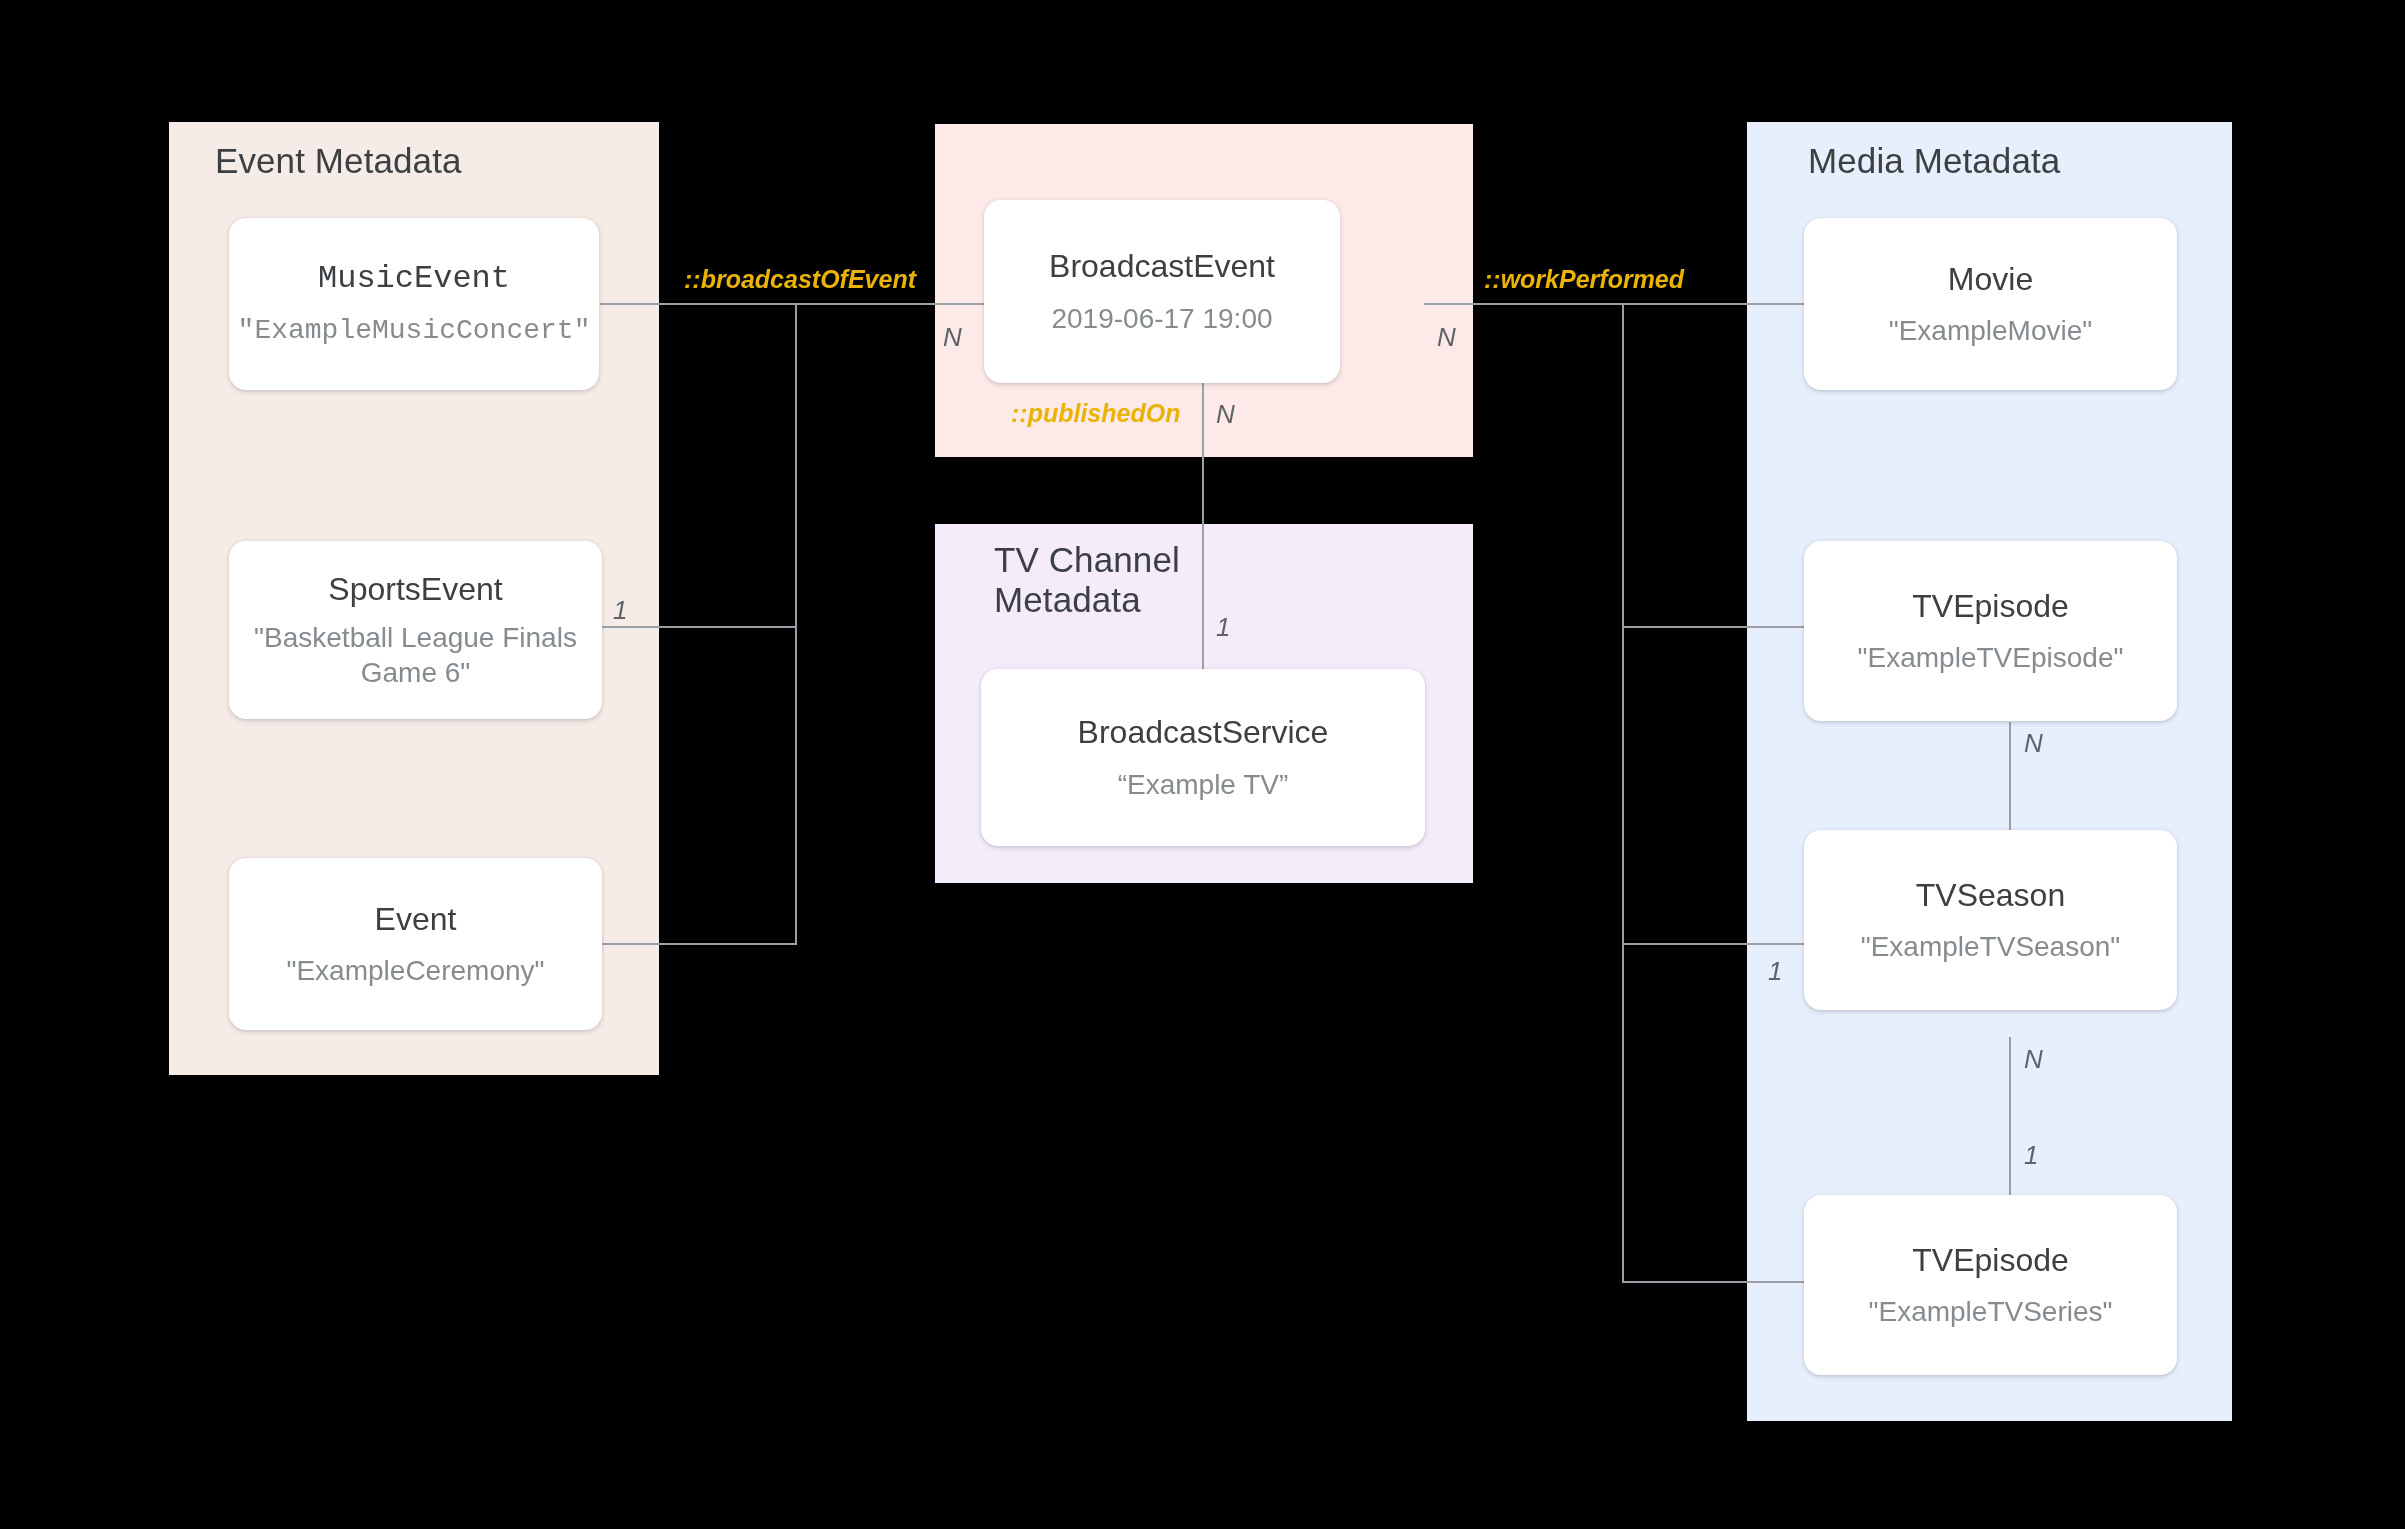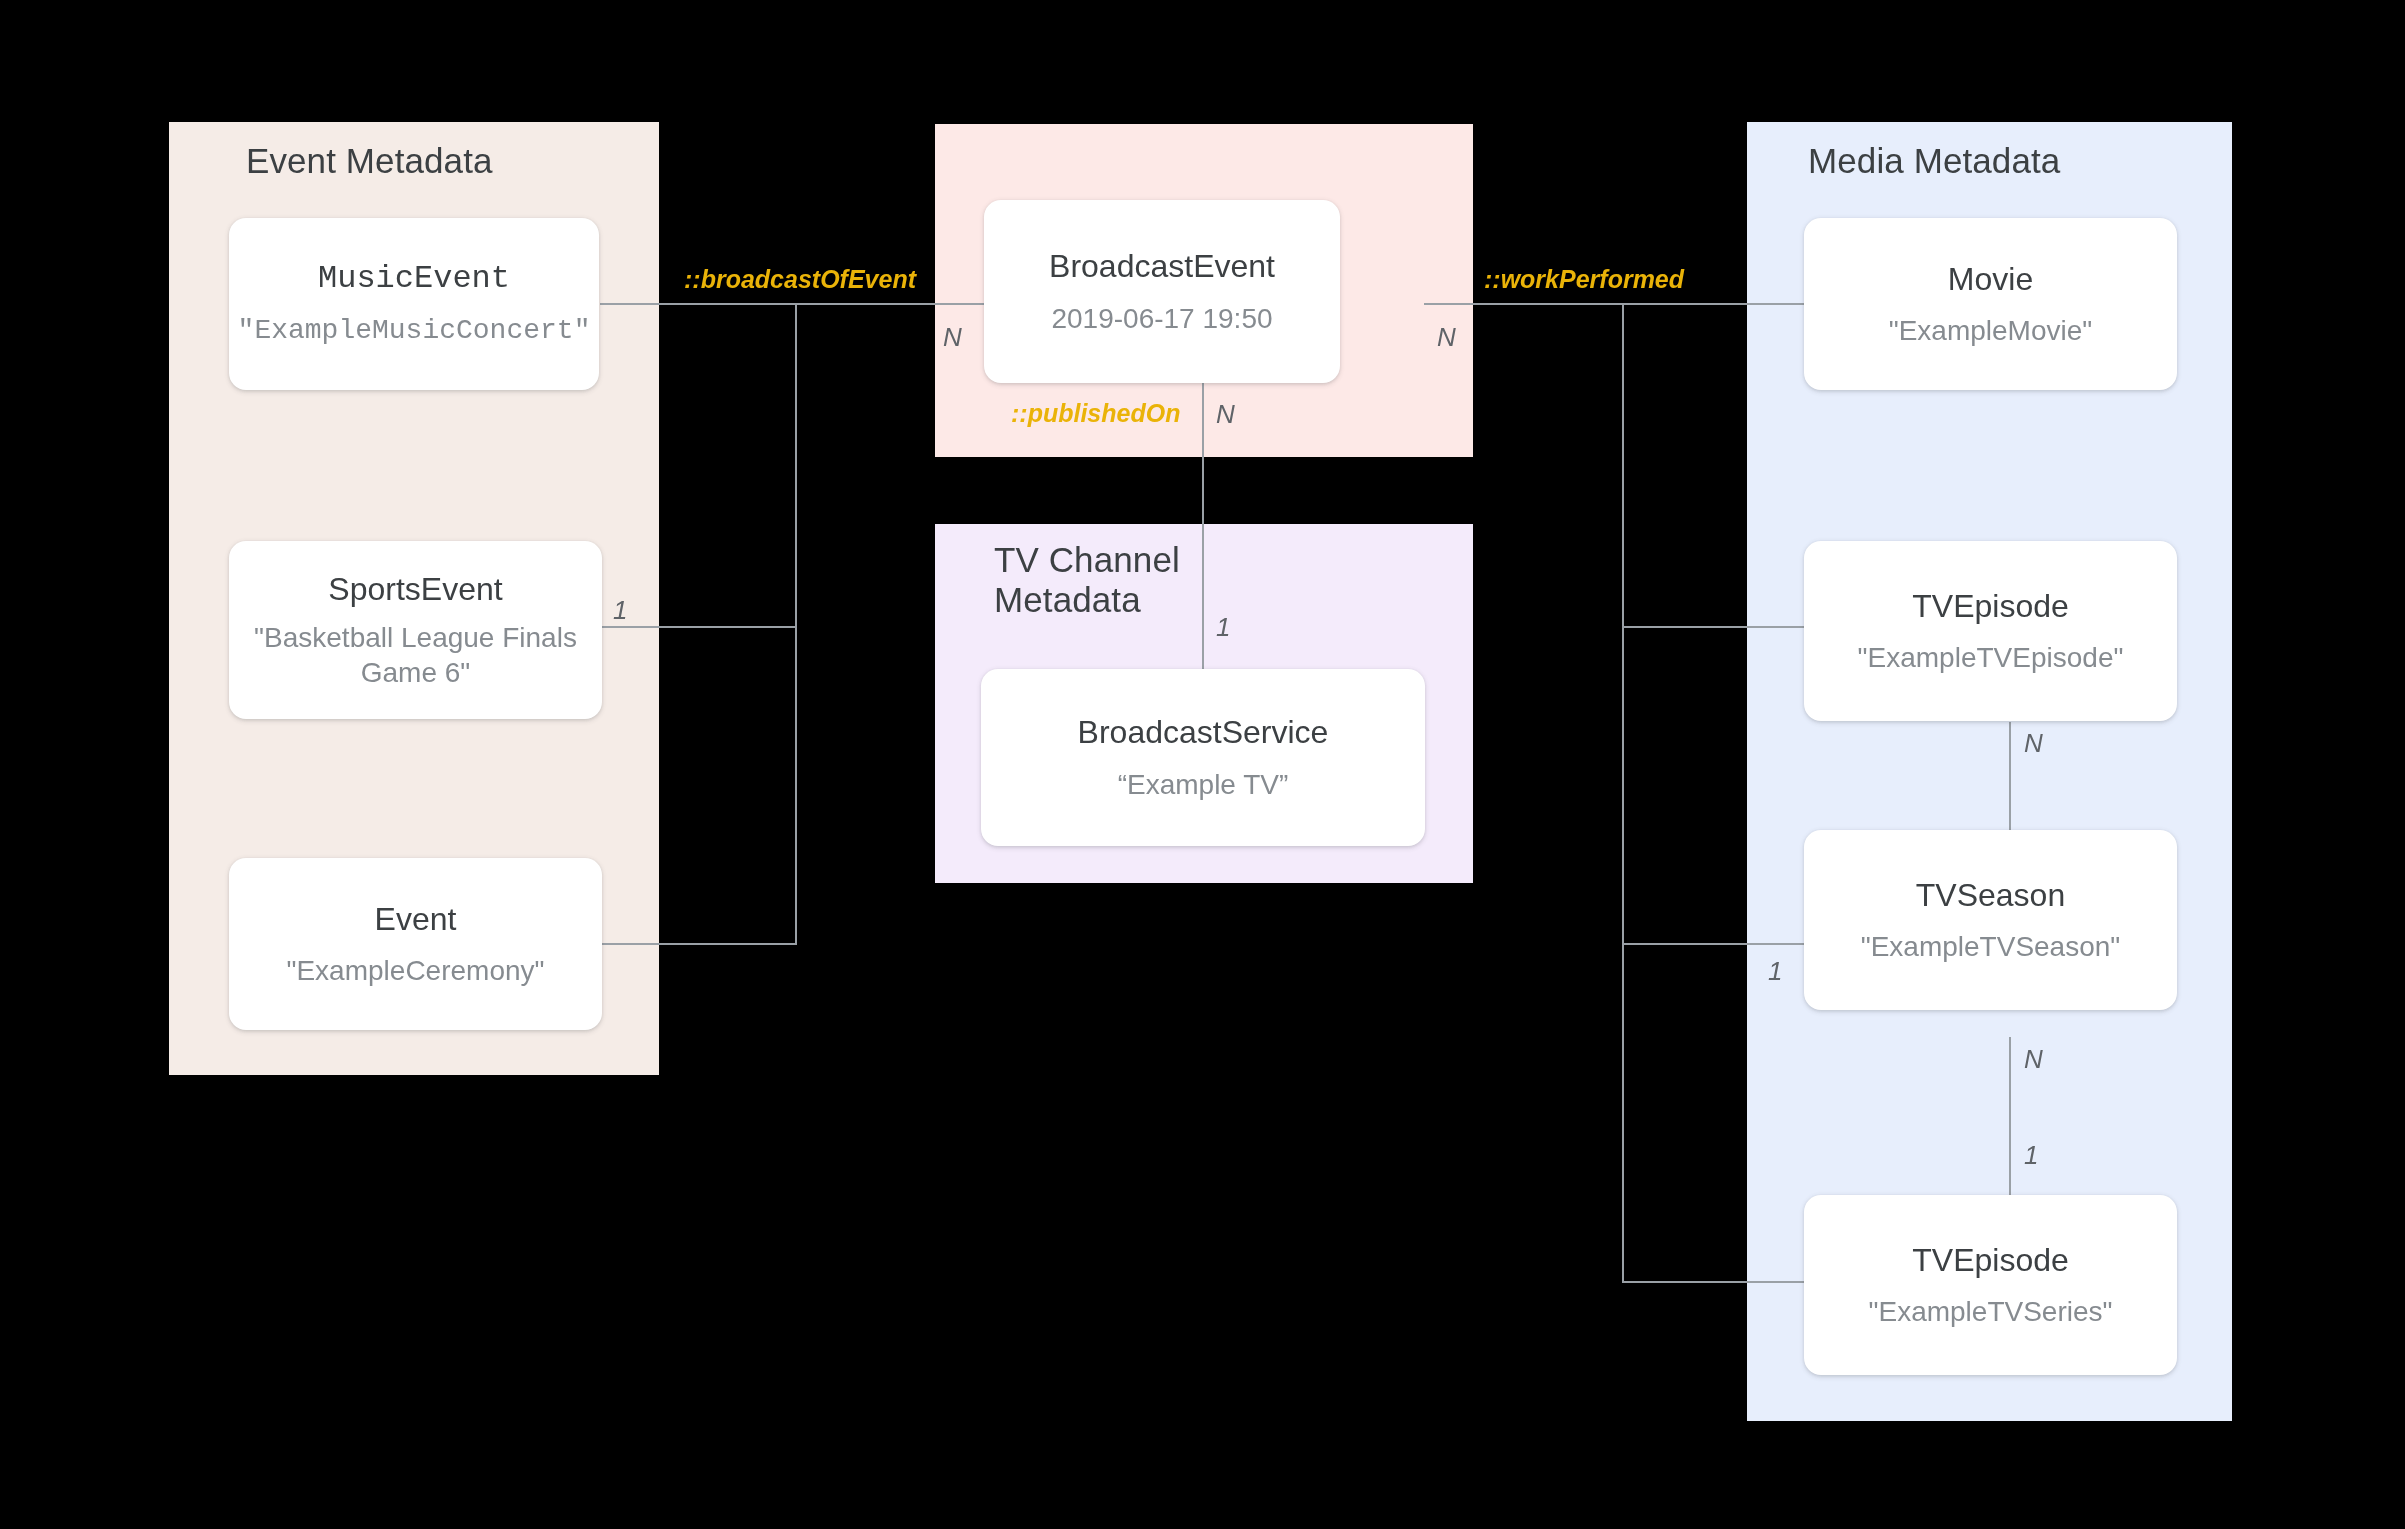--- a/index.html
+++ b/index.html
@@ -95,21 +95,21 @@
 <div id="canvas">
 
   <div class="panel" style="left:169px; top:122px; width:490px; height:953px; background:#f5ece7;"></div>
 
   <div class="panel" style="left:935px; top:124px; width:538px; height:333px; background:#fde9e7;"></div>
 
   <div class="panel" style="left:935px; top:524px; width:538px; height:359px; background:#f4ebfb;"></div>
 
   <div class="panel" style="left:1747px; top:122px; width:485px; height:1299px; background:#e7eefc;"></div>
 
-  <div class="panel-title" style="left:246px; top:141px;">Event Metadata</div>
+  <div class="panel-title" style="left:215px; top:141px;">Event Metadata</div>
 
   <div class="panel-title" style="left:956px; top:540px; width:210px;margin-left:38px;">TV Channel
 Metadata</div>
 
   <div class="panel-title" style="left:1808px; top:141px;">Media Metadata</div>
 
   <div class="edge h" style="left:600px; top:303px; width:196px;"></div>
 
   <div class="edge h" style="left:600px; top:626px; width:196px;"></div>
 
@@ -146,21 +146,21 @@
     <div class="card-value wrap" style="margin-top:11.5px;">"Basketball League Finals Game 6"</div>
   </div>
 
   <div class="card" style="left:229px; top:858px; width:373px; height:172px;">
     <div class="card-title">Event</div>
     <div class="card-value">"ExampleCeremony"</div>
   </div>
 
   <div class="card" style="left:984px; top:200px; width:356px; height:183px;">
     <div class="card-title">BroadcastEvent</div>
-    <div class="card-value">2019-06-17 19:50</div>
+    <div class="card-value">2019-06-17 19:00</div>
   </div>
 
   <div class="card" style="left:981px; top:669px; width:444px; height:177px;">
     <div class="card-title">BroadcastService</div>
     <div class="card-value">“Example TV”</div>
   </div>
 
   <div class="card" style="left:1804px; top:218px; width:373px; height:172px;">
     <div class="card-title">Movie</div>
     <div class="card-value">"ExampleMovie"</div>

